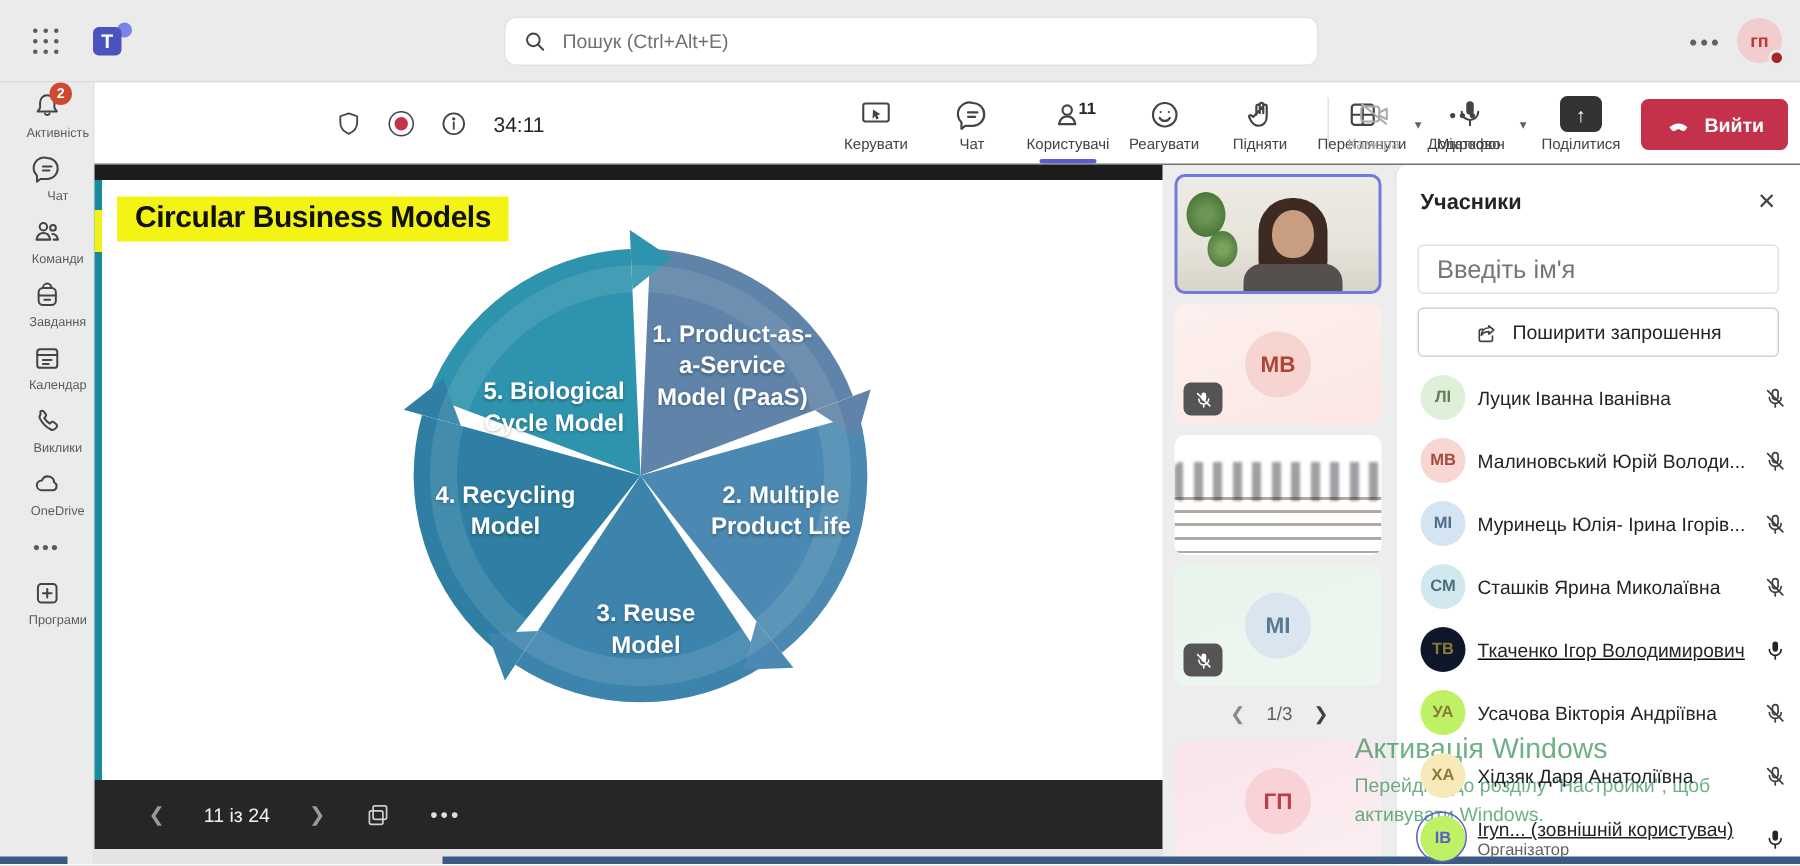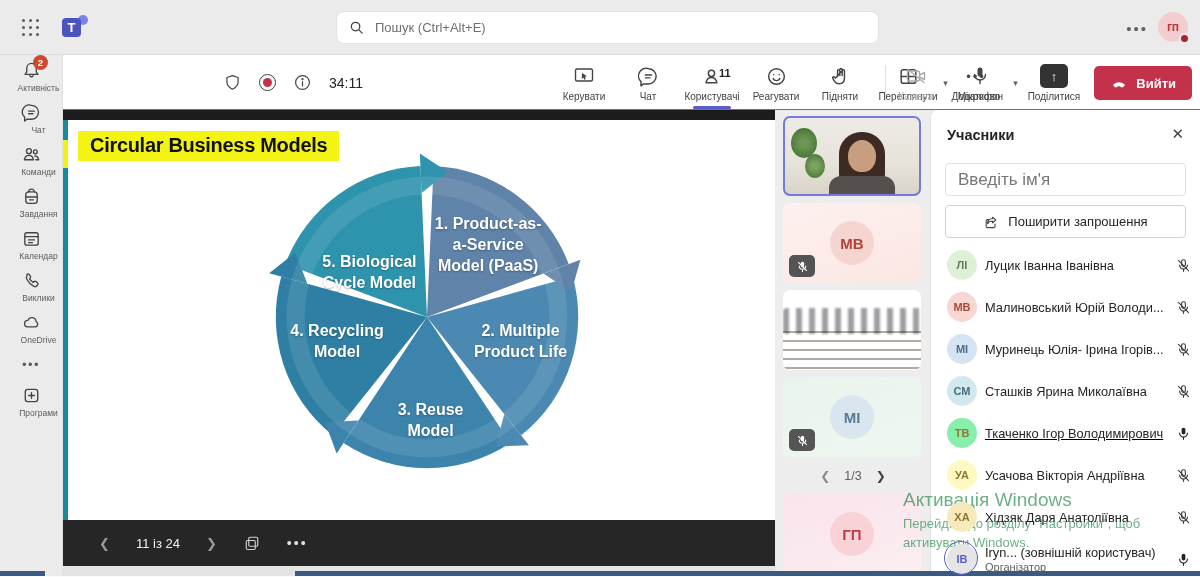--- a/index.html
+++ b/index.html
@@ -506,40 +506,40 @@
               <line x1="8" y1="12" x2="8" y2="14.2"></line>
               <line x1="2.6" y1="2.6" x2="13.4" y2="13.4"></line>
             </svg>
 
           </span>
         </div>
 
         <div class="prow">
           <span class="av-wrap">
 
-            <span class="av" style="background: #86efac; color: rgb(138, 122, 54);">ТВ</span>
+            <span class="av" style="background: #0f172a; color: rgb(138, 122, 54);">ТВ</span>
           </span>
           <span style="flex:1;min-width:0;text-decoration:underline;">
             <span class="pname" style="display:block;">Ткаченко Ігор Володимирович</span>
 
           </span>
           <span class="micslot">
 
             <svg width="15" height="15" viewBox="0 0 16 16" stroke="#242424" fill="none" stroke-width="1.2" stroke-linecap="round">
               <rect x="6" y="1.8" width="4" height="7.2" rx="2" fill="#242424" stroke="none"></rect>
               <path d="M3.8 7.5a4.2 4.2 0 0 0 8.4 0"></path>
               <line x1="8" y1="12" x2="8" y2="14.2"></line>
             </svg>
           </span>
         </div>
 
         <div class="prow">
           <span class="av-wrap">
 
-            <span class="av" style="background: #fef9c3; color: rgb(138, 122, 54);">УА</span>
+            <span class="av" style="background: #bef264; color: rgb(138, 122, 54);">УА</span>
           </span>
           <span style="flex:1;min-width:0;">
             <span class="pname" style="display:block;">Усачова Вікторія Андріївна</span>
 
           </span>
           <span class="micslot">
             <svg width="15" height="15" viewBox="0 0 16 16" stroke="#3d3d3d" fill="none" stroke-width="1.2" stroke-linecap="round">
               <rect x="6" y="1.8" width="4" height="7.2" rx="2"></rect>
               <path d="M3.8 7.5a4.2 4.2 0 0 0 8.4 0"></path>
               <line x1="8" y1="12" x2="8" y2="14.2"></line>
@@ -565,24 +565,24 @@
               <line x1="8" y1="12" x2="8" y2="14.2"></line>
               <line x1="2.6" y1="2.6" x2="13.4" y2="13.4"></line>
             </svg>
 
           </span>
         </div>
 
         <div class="prow">
           <span class="av-wrap">
             <span class="ring"></span>
-            <span class="av" style="background: #e5e5e5; color: rgb(91, 95, 199); text-align: right;">ІВ</span>
+            <span class="av" style="background: #bef264; color: rgb(91, 95, 199); text-align: right;">ІВ</span>
           </span>
           <span style="flex:1;min-width:0;">
-            <span class="pname" style="display:block;">Іryn...  (зовнішній користувач)</span>
+            <span class="pname" style="display:block;text-decoration:underline;">Іryn...  (зовнішній користувач)</span>
             <span class="psub" style="display:block;">Організатор</span>
           </span>
           <span class="micslot">
 
             <svg width="15" height="15" viewBox="0 0 16 16" stroke="#242424" fill="none" stroke-width="1.2" stroke-linecap="round">
               <rect x="6" y="1.8" width="4" height="7.2" rx="2" fill="#242424" stroke="none"></rect>
               <path d="M3.8 7.5a4.2 4.2 0 0 0 8.4 0"></path>
               <line x1="8" y1="12" x2="8" y2="14.2"></line>
             </svg>
           </span>

